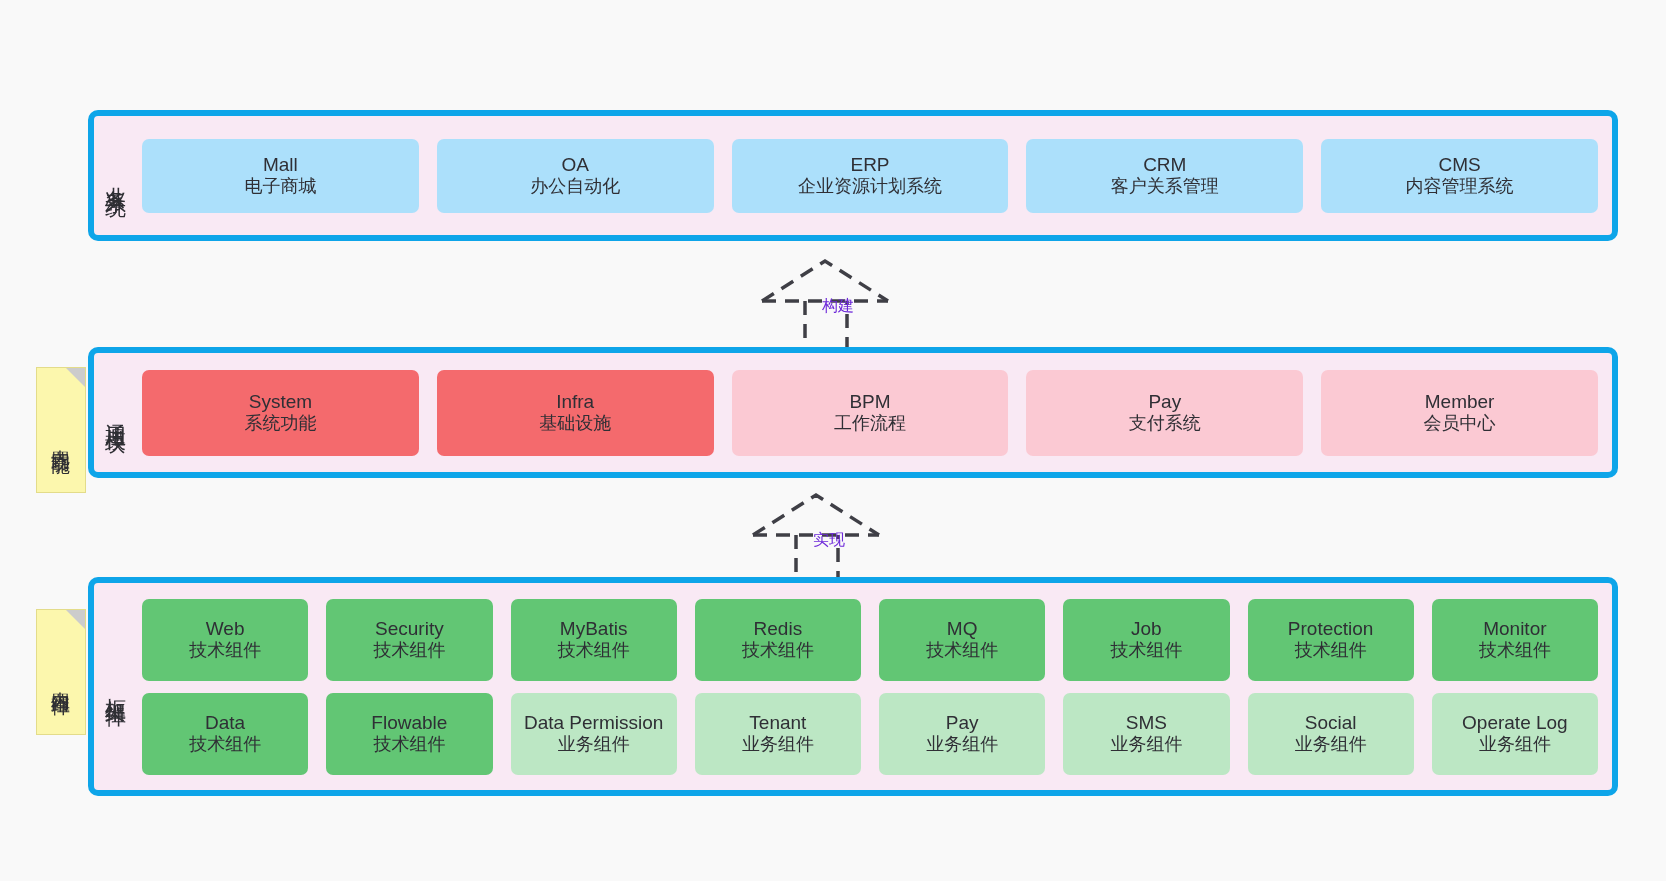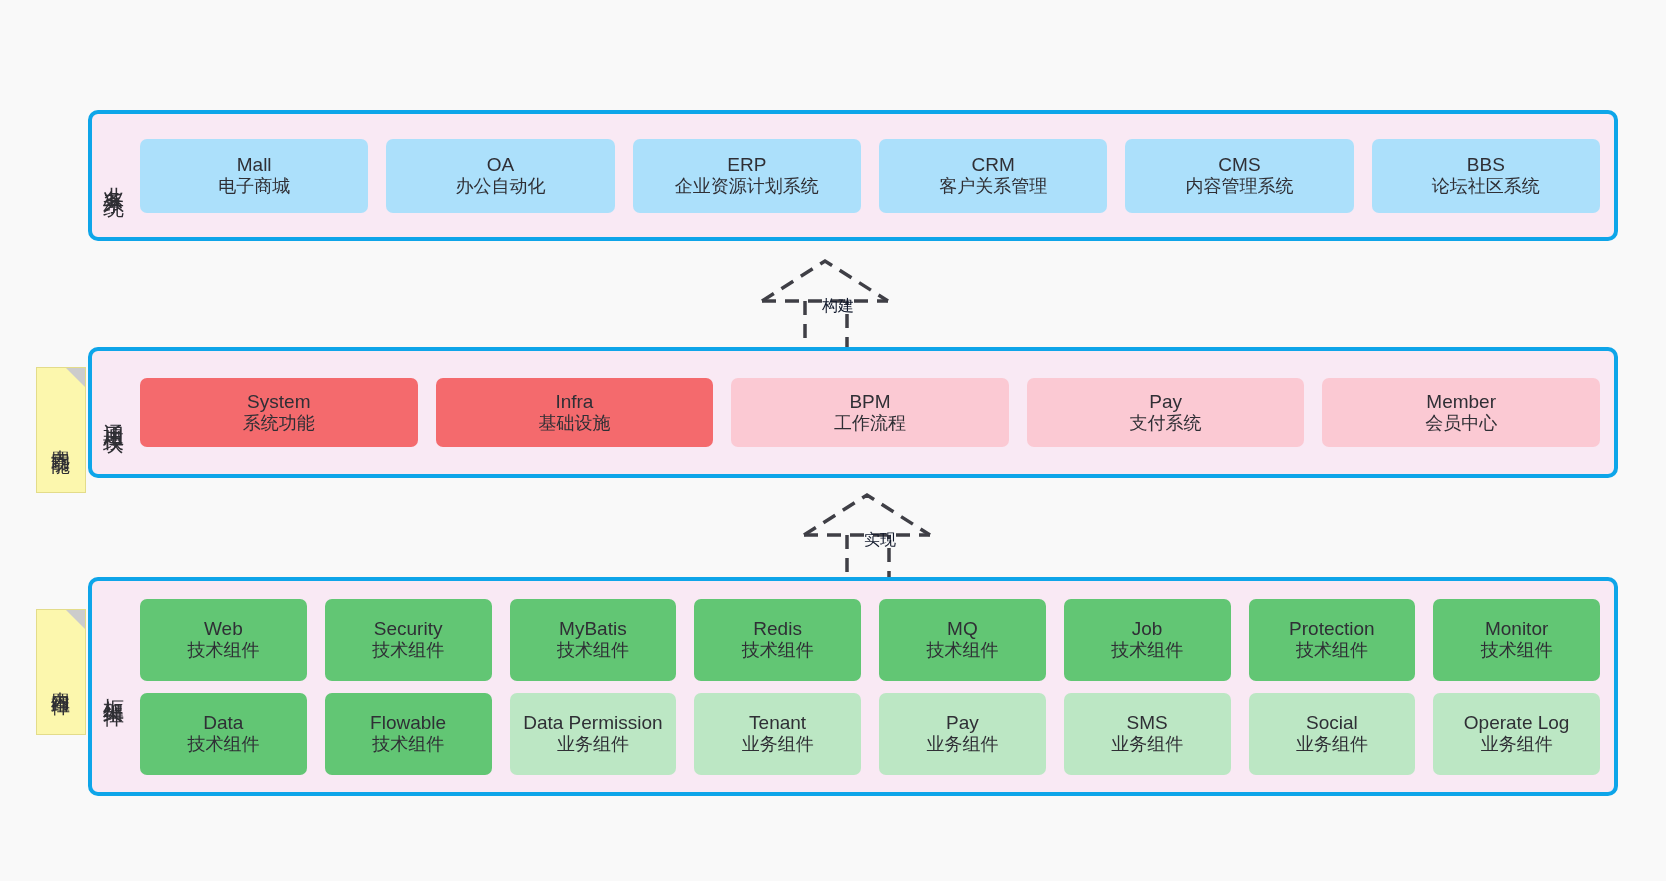--- a/index.html
+++ b/index.html
@@ -20,21 +20,21 @@
     position: absolute;
     left: 0; top: 0;
     width: 1666px;
     height: 881px;
   }
 
   
   .layer {
     position: absolute;
     background: #f9e9f4;
-    border: 4px solid #0ea5e9;
+    border: 6px solid #0ea5e9;
     border-radius: 10px;
     box-sizing: border-box;
     display: flex;
     align-items: stretch;
   }
   .layer-title {
     flex: 0 0 auto;
     width: 44px;
     display: flex;
     align-items: center;
@@ -82,21 +82,21 @@
   .c-pink        { background: #fbc9d3; }
   .c-green       { background: #62c674; text-align: right; }
   .c-lightgreen  { background: #bce7c4; }
 
   
   #layer-business   { left: 88px;  top: 110px; width: 1530px; height: 131px; }
   #layer-common     { left: 88px;  top: 347px; width: 1530px; height: 131px; }
   #layer-framework  { left: 88px;  top: 577px; width: 1530px; height: 219px; }
 
   #layer-business .cell  { height: 74px; }
-  #layer-common .cell    { height: 69px; }
+  #layer-common .cell    { height: 86px; }
   #layer-framework .cell { height: 82px; }
 
   
   .note {
     position: absolute;
     width: 50px;
     background: #fcf7ad;
     border: 1px solid #e3dc8a;
     box-sizing: border-box;
     display: flex;
@@ -126,27 +126,27 @@
   
   .arrow {
     position: absolute;
     width: 160px;
     height: 100px;
   }
   .arrow svg { display: block; overflow: visible; }
   .arrow-label {
     position: absolute;
     font-size: 16px;
-    color: #0f172a;
+    color: #6d28d9;
     background: transparent;
     white-space: nowrap;
     user-select: none;
   }
   #arrow-build     { left: 757px; top: 256px; }
-  #arrow-implement { left: 799px; top: 490px; }
+  #arrow-implement { left: 748px; top: 490px; }
   #arrow-build .arrow-label     { left: 65px; top: 40px; }
   #arrow-implement .arrow-label { left: 65px; top: 40px; }
 </style>
 </head>
 <body>
 
 <div class="canvas">
 
   <div class="layer" id="layer-business">
     <div class="layer-title">业务系统</div>
@@ -164,24 +164,20 @@
           <span class="en">ERP</span>
           <span class="cn">企业资源计划系统</span>
         </div>
         <div class="cell c-blue">
           <span class="en">CRM</span>
           <span class="cn">客户关系管理</span>
         </div>
         <div class="cell c-blue">
           <span class="en">CMS</span>
           <span class="cn">内容管理系统</span>
-        </div>
-        <div class="cell c-blue">
-          <span class="en">BBS</span>
-          <span class="cn">论坛社区系统</span>
         </div>
       </div>
     </div>
   </div>
 
   <div class="arrow" id="arrow-build">
     <svg width="160" height="100" viewBox="0 0 160 100">
       <path d="M 5 45 L 68 5 L 131 45" fill="none" stroke="#3f3f46" stroke-width="3.5" stroke-dasharray="14 9" stroke-linecap="butt"></path>
       <path d="M 5 45 L 131 45" fill="none" stroke="#3f3f46" stroke-width="3.5" stroke-dasharray="14 9" stroke-linecap="butt"></path>
       <path d="M 48 45 L 48 95 L 90 95 L 90 45" fill="none" stroke="#3f3f46" stroke-width="3.5" stroke-dasharray="14 9" stroke-linecap="butt"></path>

